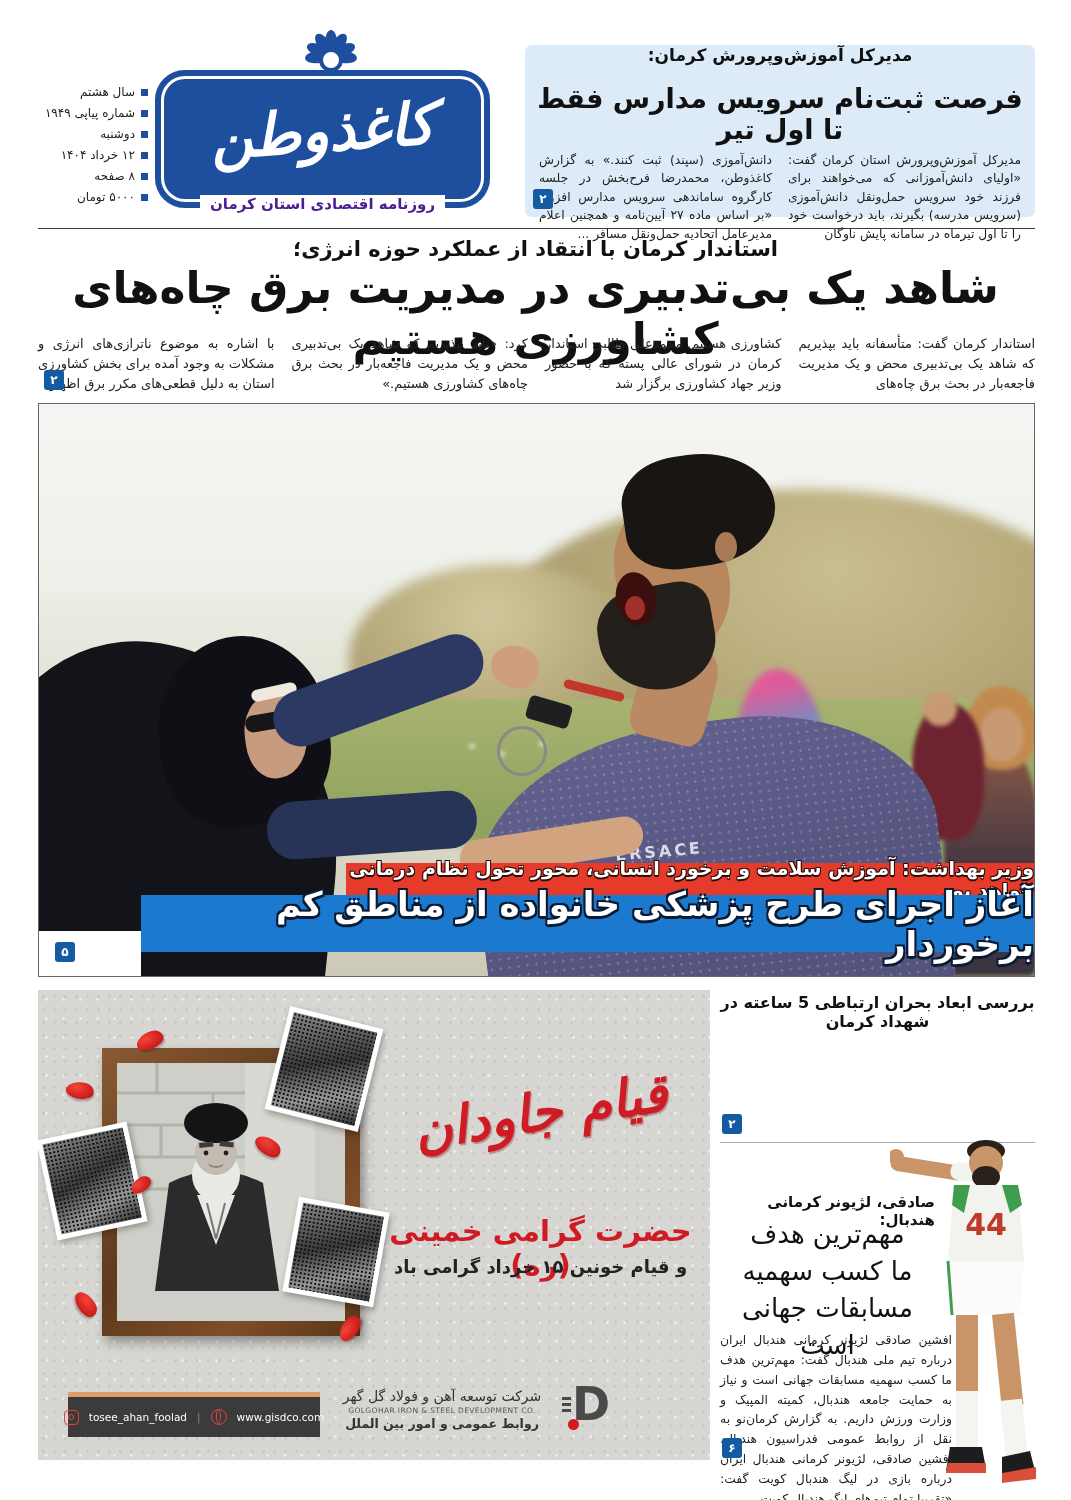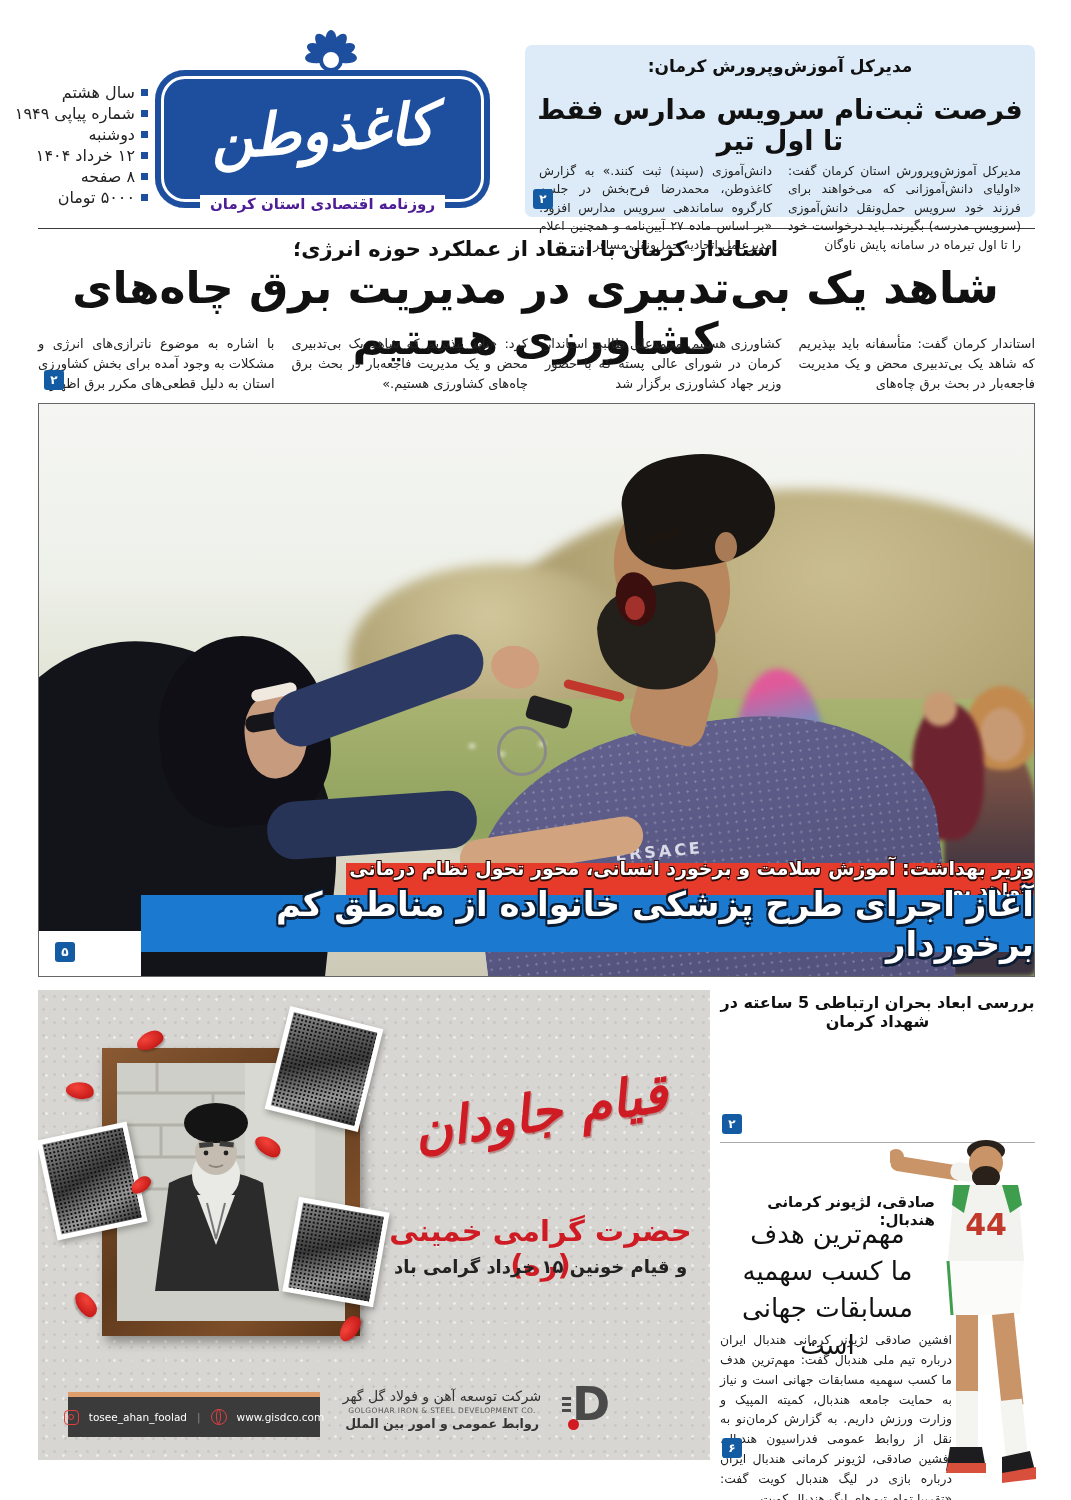--- a/index.html
+++ b/index.html
@@ -12,25 +12,25 @@
          border-radius:3px;line-height:1}
   .rule{position:absolute;height:1px;background:#3a3a3a}
   
   #logo-box{position:absolute;left:155px;top:70px;width:335px;height:138px;background:#1d4f9e;
             border-radius:30px;box-shadow:inset 0 0 0 6px #1d4f9e, inset 0 0 0 9px #fff}
   #logo-script{position:absolute;left:0;top:6px;width:100%;height:110px;display:flex;align-items:center;justify-content:center;
                color:#fff;font-size:58px;font-weight:bold;font-style:italic;transform:rotate(-4deg);letter-spacing:-2px}
   #tagline-wrap{position:absolute;left:155px;top:194px;width:335px;text-align:center}
   #tagline-wrap span{background:#fff;color:#4c1d95;font-size:15px;font-weight:bold;padding:0 10px}
   .info-item{display:flex;flex-direction:row;align-items:center;gap:6px;direction:rtl;
-             font-size:16px;line-height:21px;color:#222;white-space:nowrap;justify-content:flex-start}
+             font-size:12px;line-height:21px;color:#222;white-space:nowrap;justify-content:flex-start}
   .info-item .sq{width:7px;height:7px;background:#1d4f9e;flex:0 0 auto}
   
   #top-story{position:absolute;left:525px;top:45px;width:510px;height:172px;background:#dcebf7;border-radius:7px}
-  #top-story .kick{margin-top:11px;text-align:center;font-size:17px;font-weight:bold}
+  #top-story .kick{text-align:center;font-size:17px;font-weight:bold}
   #top-story .hl{margin-top:18px;text-align:center;font-size:27px;font-weight:900;letter-spacing:-0.5px}
   #top-story .cols{display:flex;direction:rtl;gap:16px;padding:6px 14px 0 14px;font-size:12.3px;line-height:1.5;color:#222}
   #top-story .cols div{flex:1;text-align:justify}
   
   #lead-kicker{position:absolute;left:0;top:237px;width:100%;text-align:center;font-size:21px;font-weight:900;letter-spacing:-0.5px}
   #lead-headline{position:absolute;left:0;top:262px;width:100%;text-align:center;font-size:44px;font-weight:900;letter-spacing:-1.5px}
   #lead-cols{position:absolute;left:38px;top:334px;width:997px;display:flex;direction:rtl;gap:17px;font-size:13px;line-height:1.55;color:#222}
   #lead-cols div{flex:1;text-align:justify}
   
   #photo{position:absolute;left:38px;top:403px;width:995px;height:572px;border:1px solid #666;overflow:hidden;

